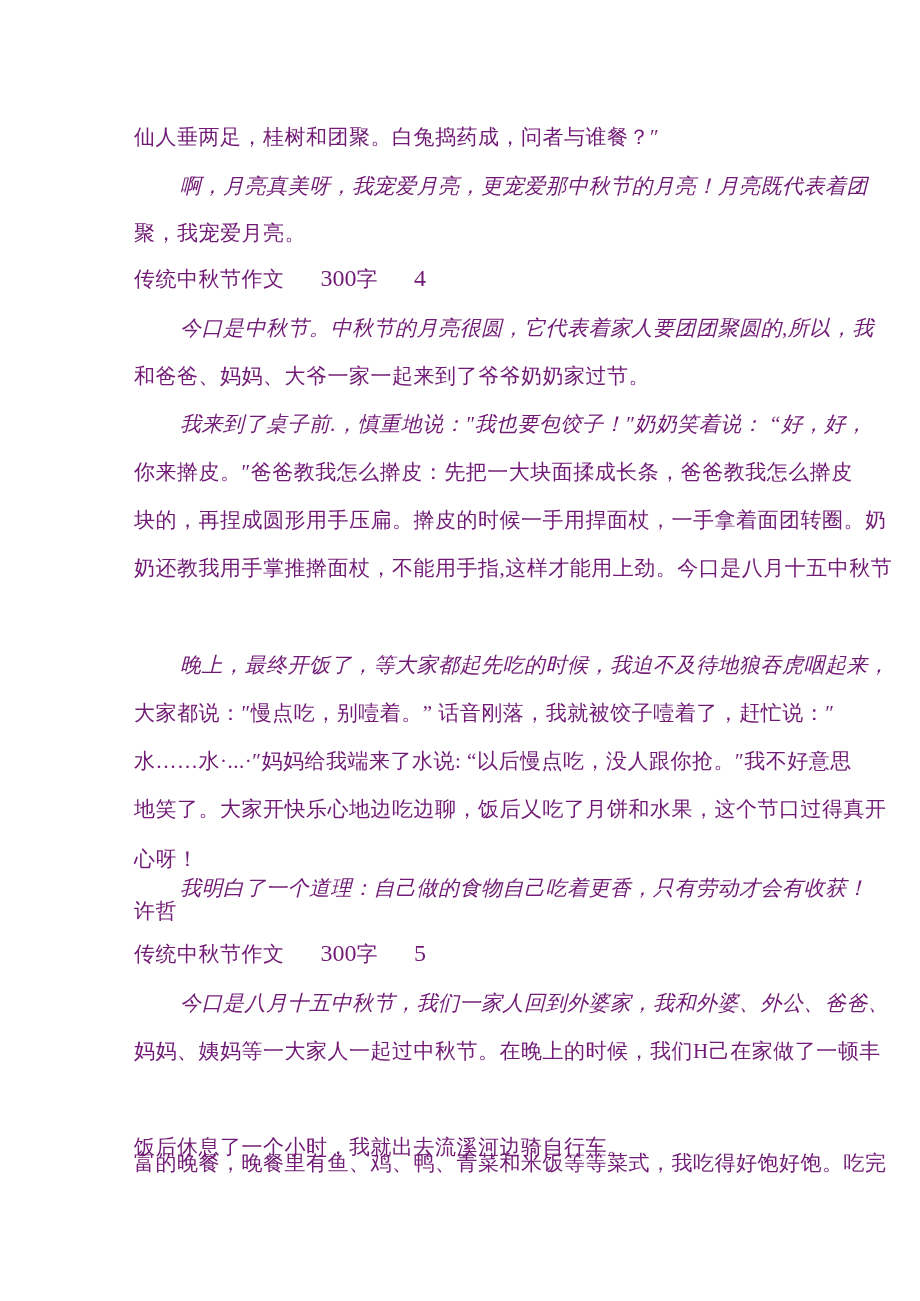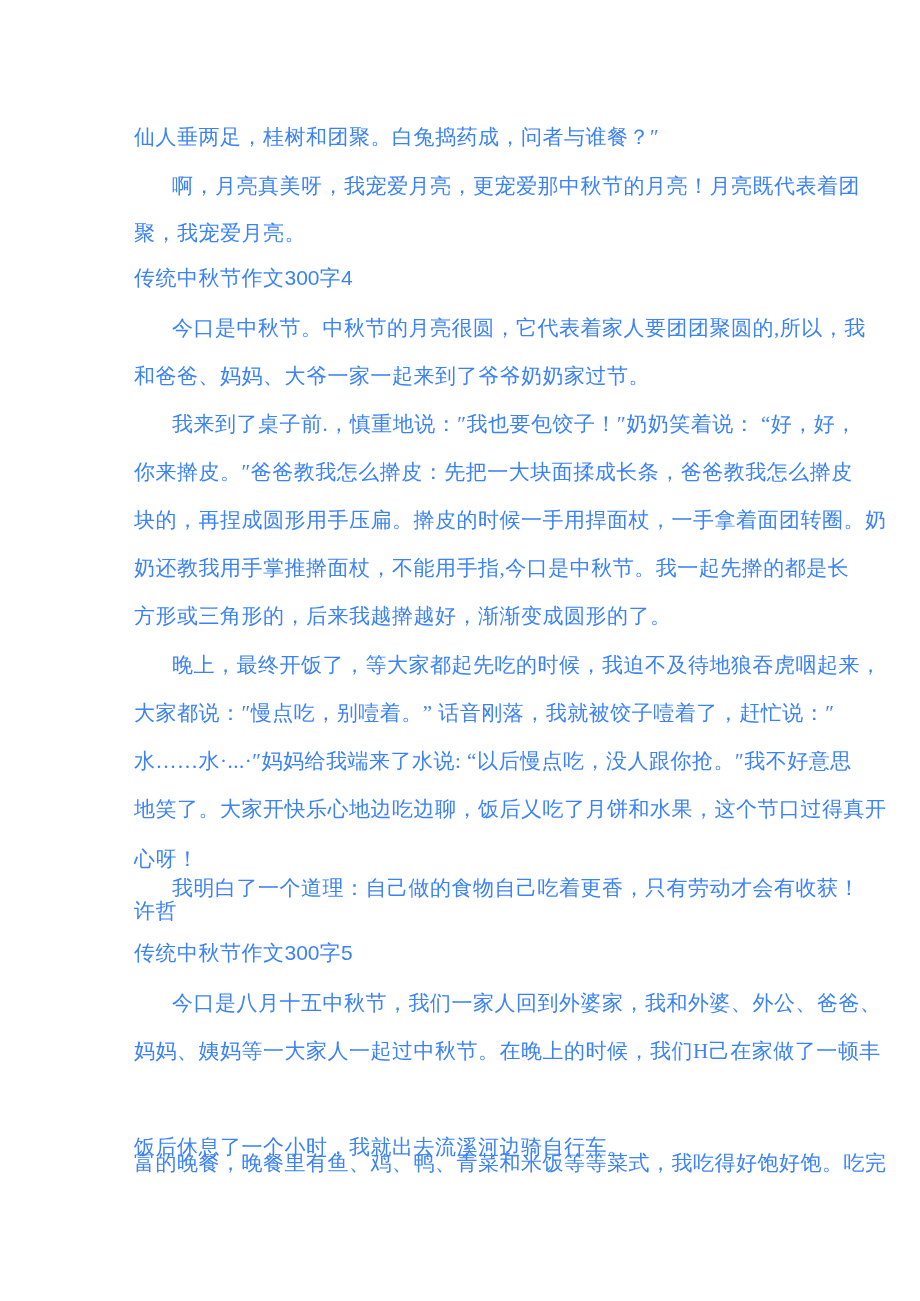--- a/index.html
+++ b/index.html
@@ -17,51 +17,52 @@
     position: absolute;
     inset: 0;
     background: #ffffff;
   }
   .line {
     position: absolute;
     left: 134px;
     font-family: "Liberation Serif", serif;
     font-size: 21px;
     line-height: 24px;
-    color: #3b82f6;
+    color: #701a75;
     white-space: pre;
     letter-spacing: 0.5px;
   }
   .line.indent {
-    left: 172px;
+    left: 180px;
+    font-style: italic;
   }
   .line .num {
-    font-family: Liberation Sans, sans-serif;
-    font-size: 21px;
+    font-family: Liberation Serif, serif;
+    font-size: 24px;
     letter-spacing: 0;
+    margin-left: 36px;
   }
 </style>
 </head>
 <body>
 
 <div class="doc-page">
 
   <div class="line" style="top:125px">仙人垂两足，桂树和团聚。白兔捣药成，问者与谁餐？″</div>
   <div class="line indent" style="top:174px">啊，月亮真美呀，我宠爱月亮，更宠爱那中秋节的月亮！月亮既代表着团</div>
   <div class="line" style="top:221px">聚，我宠爱月亮。</div>
 
   <div class="line" style="top:266px"><span>传统中秋节作文</span><span class="num">300</span><span>字</span><span class="num">4</span></div>
 
   <div class="line indent" style="top:316px">今口是中秋节。中秋节的月亮很圆，它代表着家人要团团聚圆的,所以，我</div>
   <div class="line" style="top:364px">和爸爸、妈妈、大爷一家一起来到了爷爷奶奶家过节。</div>
   <div class="line indent" style="top:412px">我来到了桌子前.，慎重地说：″我也要包饺子！″奶奶笑着说： “好，好，</div>
   <div class="line" style="top:460px">你来擀皮。″爸爸教我怎么擀皮：先把一大块面揉成长条，爸爸教我怎么擀皮</div>
   <div class="line" style="top:508px">块的，再捏成圆形用手压扁。擀皮的时候一手用捍面杖，一手拿着面团转圈。奶</div>
-  <div class="line" style="top:556px">奶还教我用手掌推擀面杖，不能用手指,今口是中秋节。我一起先擀的都是长</div>
-  <div class="line" style="top:604px">方形或三角形的，后来我越擀越好，渐渐变成圆形的了。</div>
+  <div class="line" style="top:556px">奶还教我用手掌推擀面杖，不能用手指,这样才能用上劲。今口是八月十五中秋节</div>
   <div class="line indent" style="top:653px">晚上，最终开饭了，等大家都起先吃的时候，我迫不及待地狼吞虎咽起来，</div>
   <div class="line" style="top:701px">大家都说：″慢点吃，别噎着。” 话音刚落，我就被饺子噎着了，赶忙说：″</div>
   <div class="line" style="top:797px">地笑了。大家开快乐心地边吃边聊，饭后乂吃了月饼和水果，这个节口过得真开</div>
   <div class="line" style="top:749px">水……水·...·″妈妈给我端来了水说: “以后慢点吃，没人跟你抢。″我不好意思</div>
   <div class="line" style="top:847px">心呀！</div>
   <div class="line indent" style="top:876px">我明白了一个道理：自己做的食物自己吃着更香，只有劳动才会有收获！</div>
   <div class="line" style="top:899px">许哲</div>
 
   <div class="line" style="top:941px"><span>传统中秋节作文</span><span class="num">300</span><span>字</span><span class="num">5</span></div>
 

